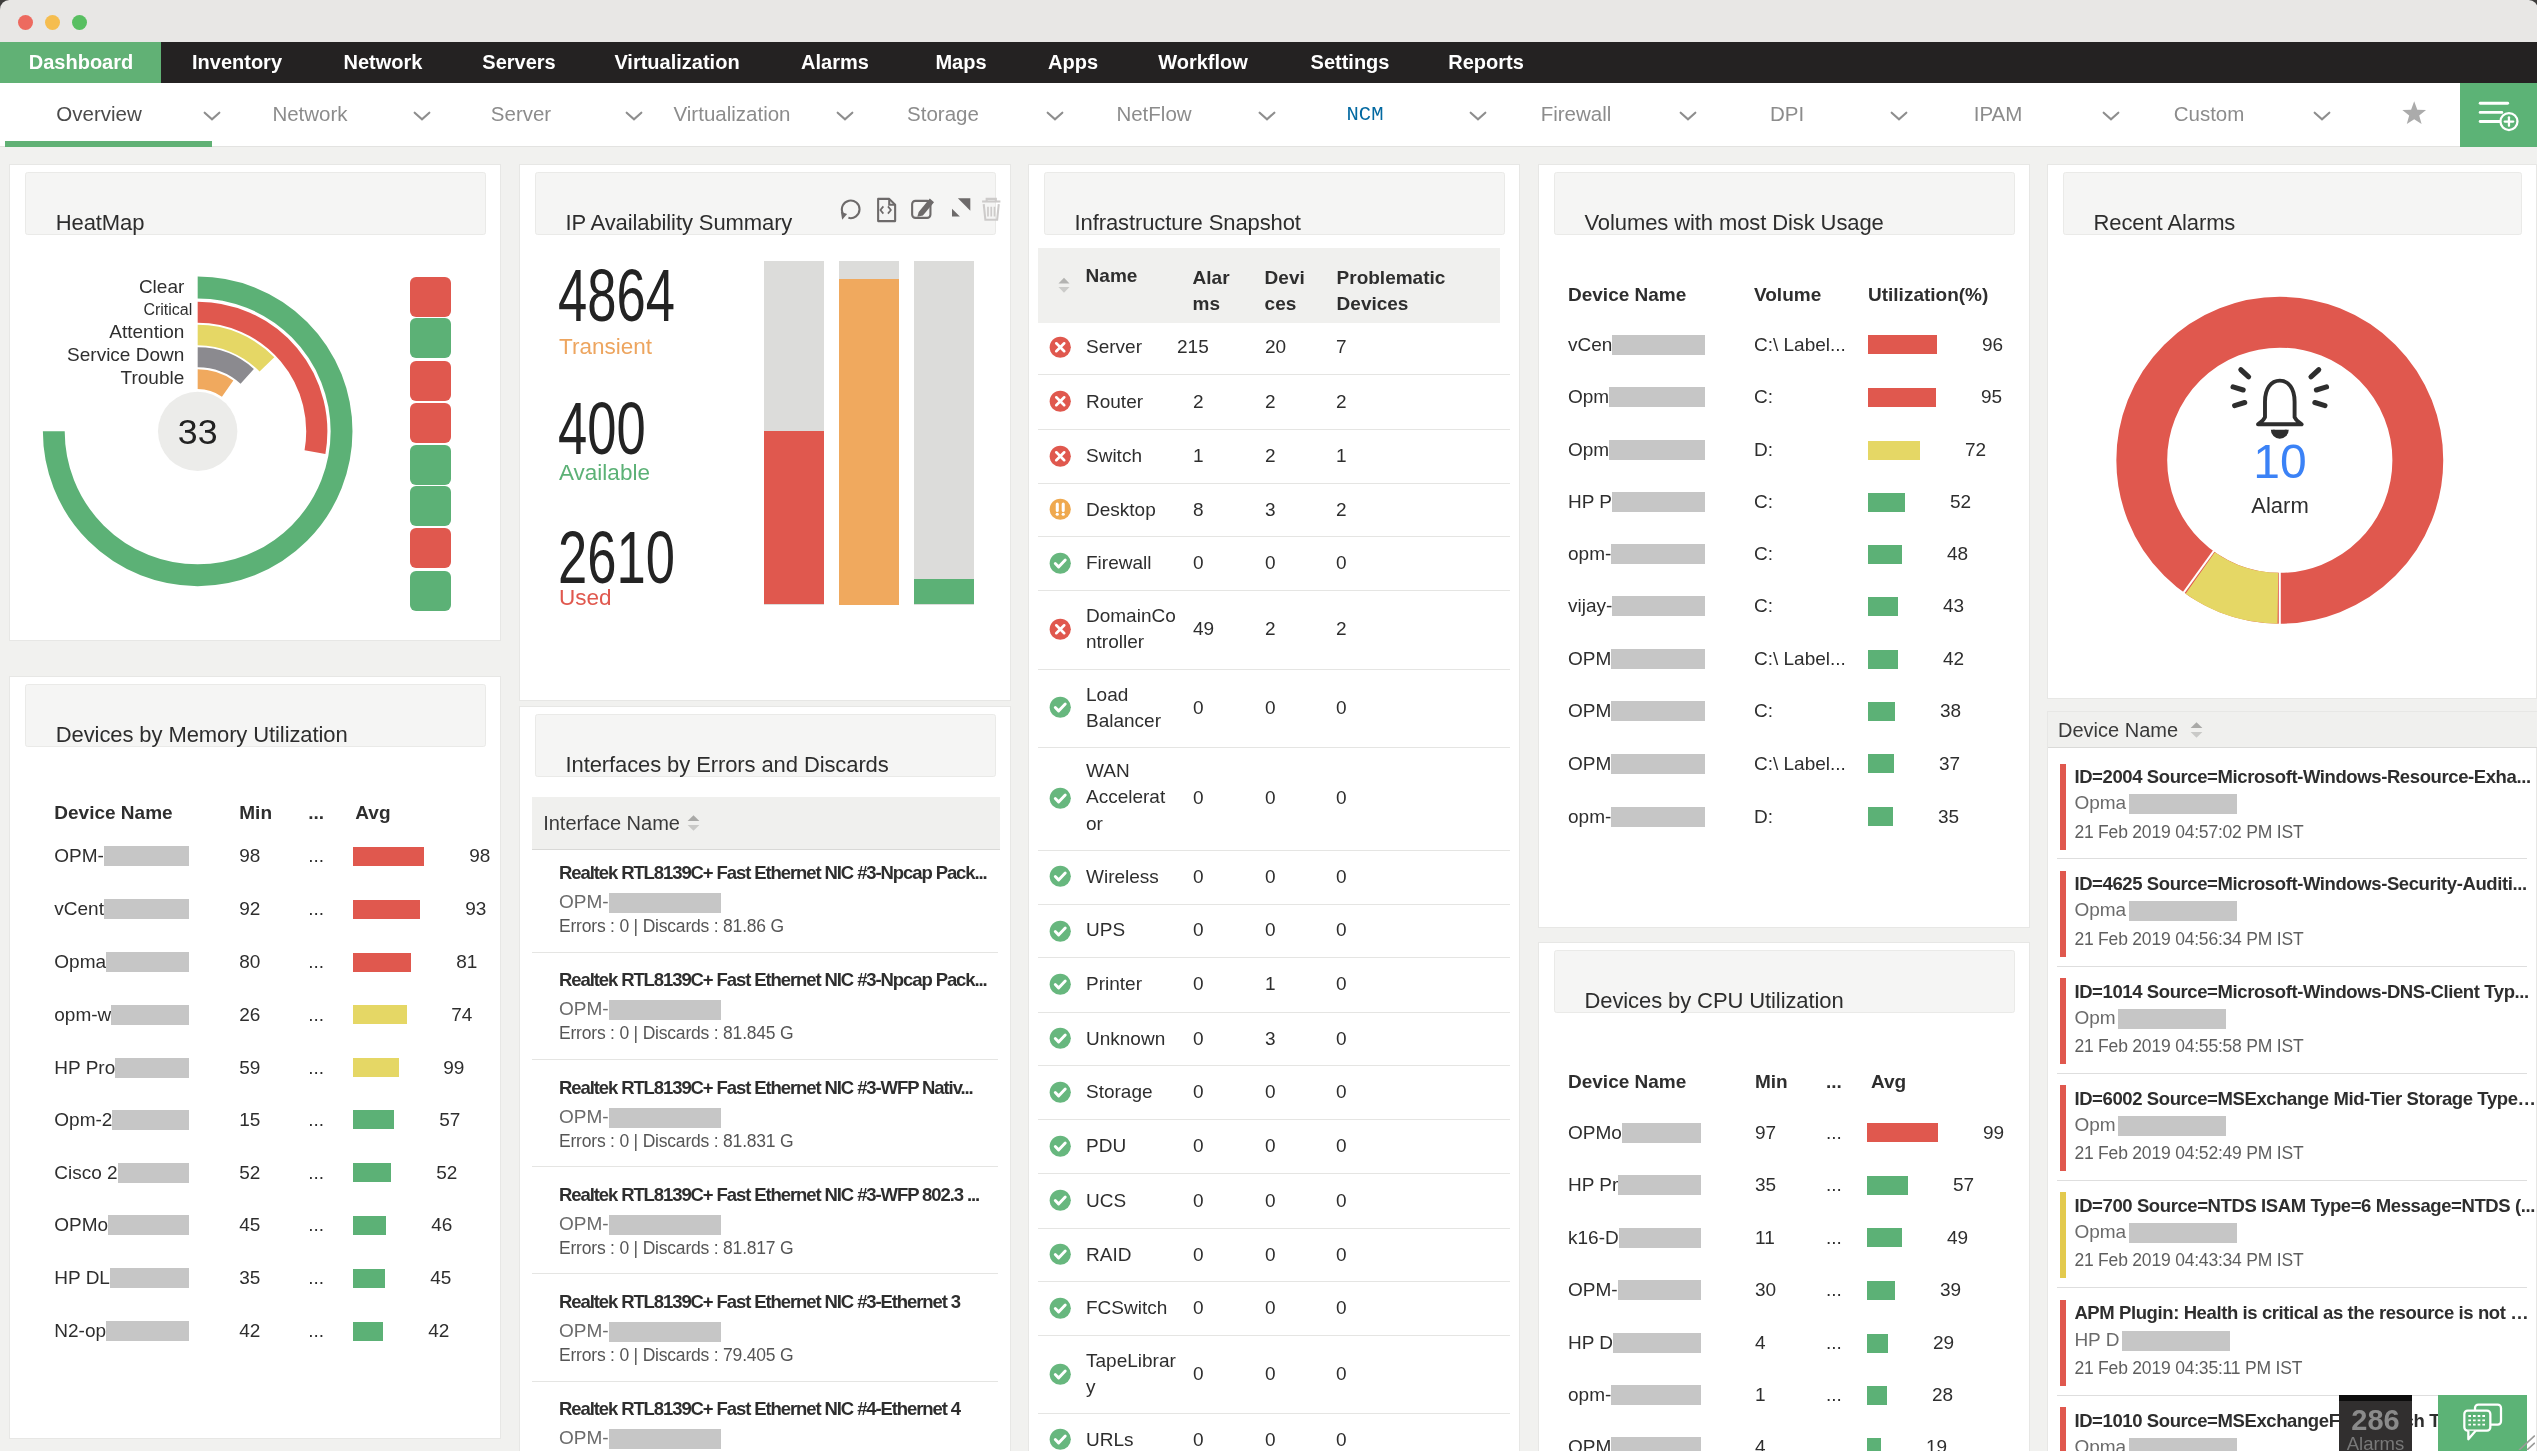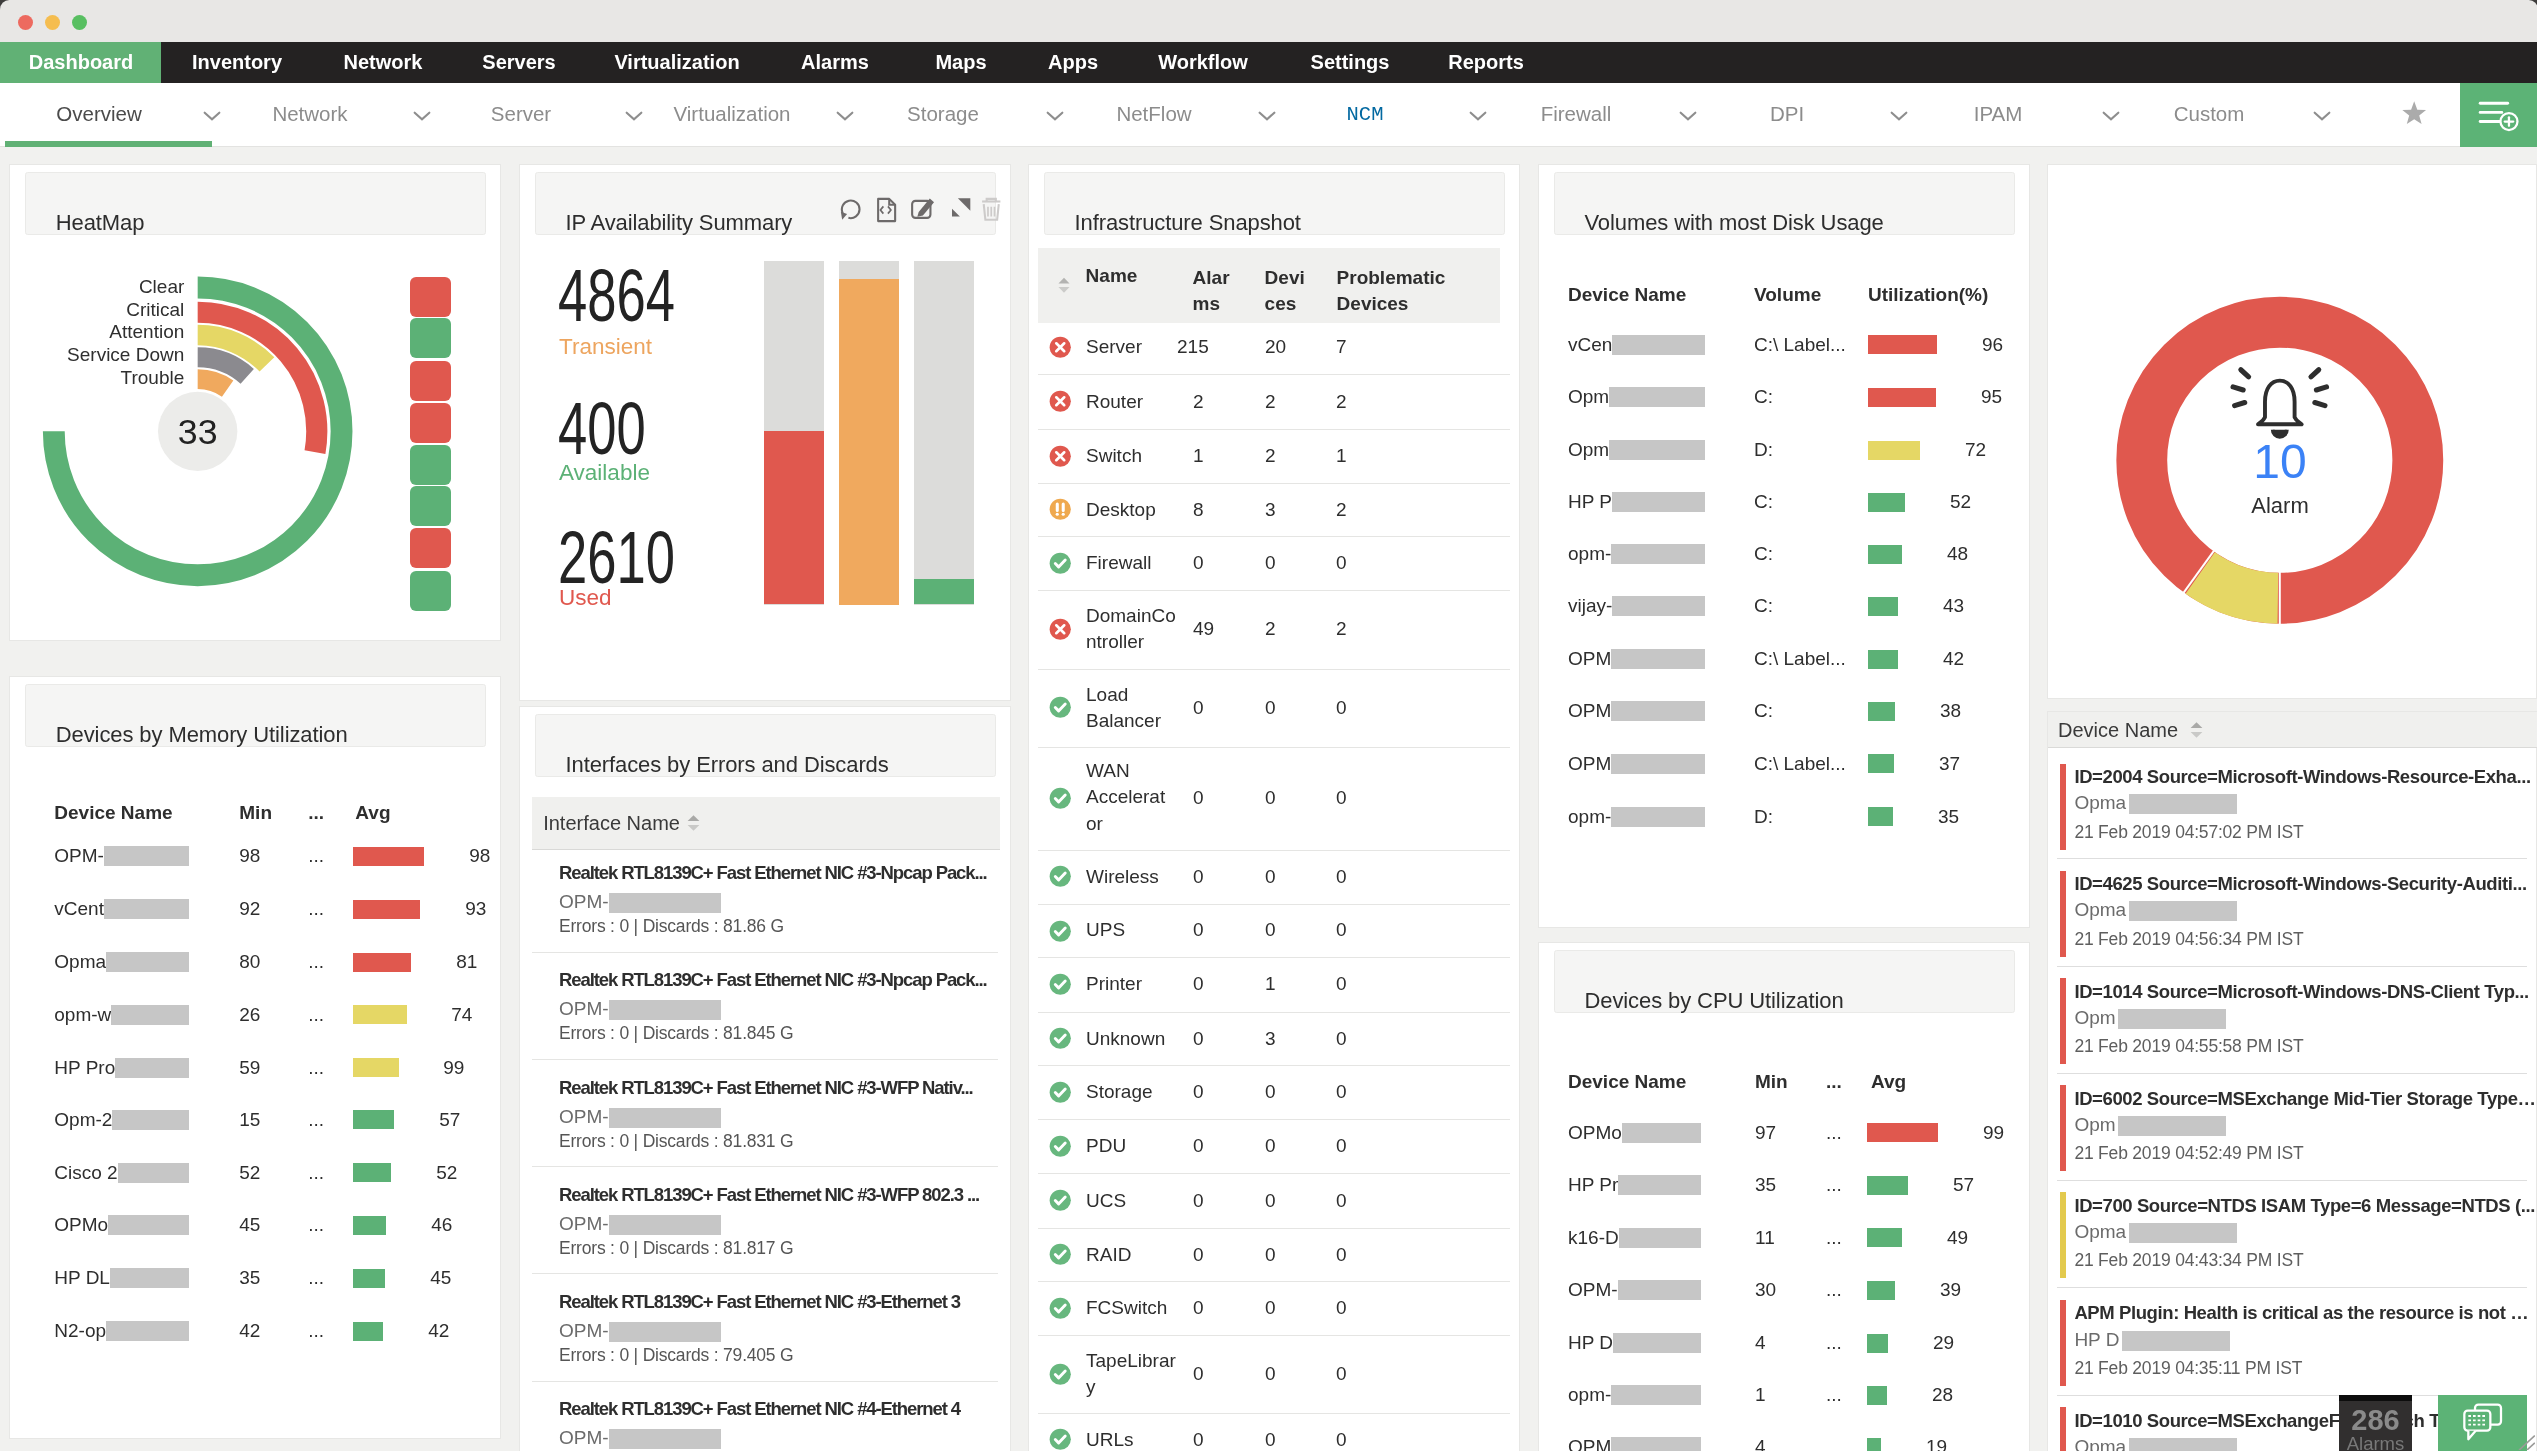--- a/index.html
+++ b/index.html
@@ -94,21 +94,21 @@
 <g stroke="#fff" stroke-width="3.5" stroke-linecap="round">
         <line x1="47" y1="29.5" x2="47" y2="42.5"></line>
         <line x1="40.5" y1="36" x2="53.5" y2="36"></line>
       </g>
 </svg></div>
 <div class="card" style="left:9.3px;top:164px;width:492px;height:477px;">
     <div class="chead">
       <span class="t">HeatMap</span>
     </div>
 <div class="abs" style="left:0;top:122px;width:174px;text-align:right;font-size:19px;transform:translateY(-50%);color:#2f2f2f;">Clear</div>
-<div class="abs" style="left:0;top:145px;width:174px;text-align:right;font-size:19px;transform:translateY(-50%);color:#2f2f2f;">Critical</div>
+<div class="abs" style="left:8px;top:145px;width:174px;text-align:right;font-size:16px;transform:translateY(-50%);color:#2f2f2f;">Critical</div>
 <div class="abs" style="left:0;top:167px;width:174px;text-align:right;font-size:19px;transform:translateY(-50%);color:#2f2f2f;">Attention</div>
 <div class="abs" style="left:0;top:190px;width:174px;text-align:right;font-size:19px;transform:translateY(-50%);color:#2f2f2f;">Service Down</div>
 <div class="abs" style="left:0;top:213px;width:174px;text-align:right;font-size:19px;transform:translateY(-50%);color:#2f2f2f;">Trouble</div>
 <svg class="abs" style="left:17px;top:97px;" width="344" height="344" viewBox="0 0 520 520">
       <path d="M 258.0 38.5 A 217.5 217.5 0 1 1 40.5 256.0" fill="none" stroke="#5cb176" stroke-width="33"></path>
       <path d="M 258.0 76.0 A 180 180 0 0 1 435.3 287.3" fill="none" stroke="#e0584e" stroke-width="32"></path>
       <path d="M 258.0 110.5 A 145.5 145.5 0 0 1 362.7 154.9" fill="none" stroke="#e5d765" stroke-width="31"></path>
       <path d="M 258.0 144.0 A 112 112 0 0 1 332.9 172.8" fill="none" stroke="#8b8a8f" stroke-width="30"></path>
       <path d="M 258.0 177.0 A 79 79 0 0 1 303.3 191.3" fill="none" stroke="#f0a95e" stroke-width="30"></path>
       <circle cx="258" cy="256" r="60" fill="#ececea"></circle>
@@ -532,20 +532,23 @@
 <div class="cell ctr" style="left:287px;top:452px;">...</div>
 <div class="bar" style="left:328px;top:443px;width:20px;background:#5cb176;"></div>
 <div class="cell ctr" style="left:393px;top:452px;">28</div>
 <div class="cell ctr" style="left:29px;top:504px;width:133px;display:flex;align-items:center;">OPM<i class="redact" style="flex:1;"></i></div>
 <div class="cell ctr" style="left:216px;top:504px;">4</div>
 <div class="cell ctr" style="left:287px;top:504px;">...</div>
 <div class="bar" style="left:328px;top:495px;width:14px;background:#5cb176;"></div>
 <div class="cell ctr" style="left:387px;top:504px;">19</div>
 </div>
 <div class="card" style="left:2047px;top:164px;width:490px;height:535px;">
+    <div class="chead">
+      <span class="t">Recent Alarms</span>
+    </div>
 <svg class="abs" style="left:0;top:0;" width="490" height="535" viewBox="0 0 742 810">
       <circle cx="351" cy="447" r="209" fill="none" stroke="#e0584e" stroke-width="77"></circle>
       <path d="M 348.1 656.0 A 209 209 0 0 1 230.5 617.8" fill="none" stroke="#e5d765" stroke-width="77"></path>
       <line x1="351.0" y1="614.0" x2="351.0" y2="698.0" stroke="#fff" stroke-width="3"></line>
       <line x1="252.8" y1="582.1" x2="203.5" y2="650.1" stroke="#fff" stroke-width="3"></line>
       <g transform="translate(351,356) scale(1.18)" stroke="#2e2e2e" fill="none" stroke-width="5">
 <path d="M -19 22 l 0 -20 c 0 -17 8 -27 19 -27 c 11 0 19 10 19 27 l 0 20 c 2 5 7 7 9 9 l -56 0 c 2 -2 7 -4 9 -9 z" stroke-linejoin="round"></path>
 <path d="M -9 38 a 9 9 0 0 0 18 0" fill="#2e2e2e"></path>
 <g stroke-width="6.5" stroke-linecap="round">
 <line x1="-40" y1="-30" x2="-50" y2="-39"></line>

